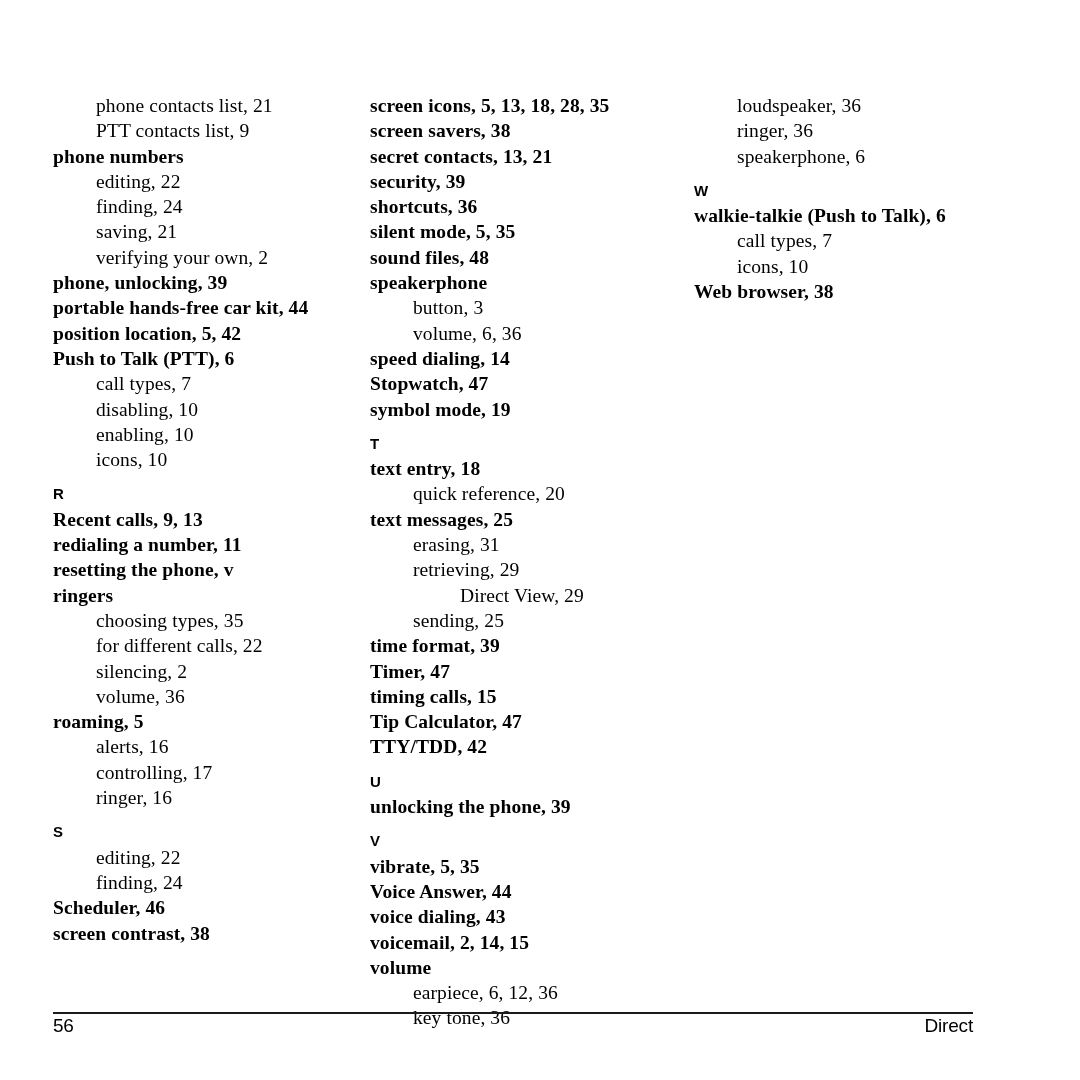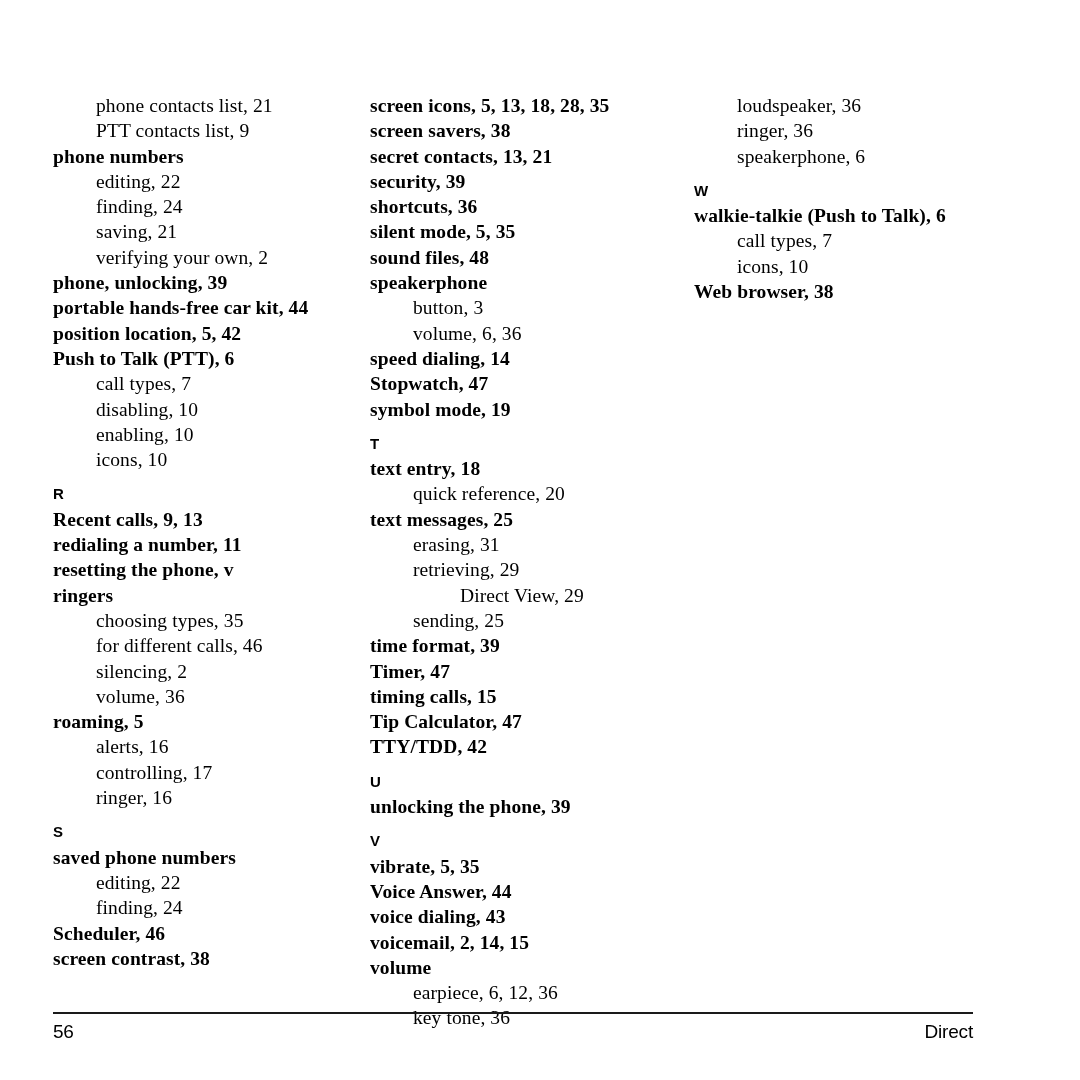--- a/index.html
+++ b/index.html
@@ -74,21 +74,21 @@
   }
   #footer-rule {
     width: 100%;
     height: 0;
     border-top: 2.5px solid #1a1a1a;
   }
   #footer-row {
     display: flex;
     justify-content: space-between;
     align-items: baseline;
-    margin-top: 7px;
+    margin-top: 1px;
     font-family: "Liberation Sans", "DejaVu Sans", sans-serif;
     font-size: 19px;
     letter-spacing: -0.2px;
   }
 </style>
 </head>
 <body>
 
 <div id="page">
 
@@ -108,29 +108,28 @@
         <div class="entry lvl-1">call types, 7</div>
         <div class="entry lvl-1">disabling, 10</div>
         <div class="entry lvl-1">enabling, 10</div>
         <div class="entry lvl-1">icons, 10</div>
         <div class="letter-heading">R</div>
         <div class="entry lvl-0">Recent calls, 9, 13</div>
         <div class="entry lvl-0">redialing a number, 11</div>
         <div class="entry lvl-0">resetting the phone, v</div>
         <div class="entry lvl-0">ringers</div>
         <div class="entry lvl-1">choosing types, 35</div>
-        <div class="entry lvl-1">for different calls, 46</div>
+        <div class="entry lvl-1">for different calls, 22</div>
         <div class="entry lvl-1">silencing, 2</div>
         <div class="entry lvl-1">volume, 36</div>
         <div class="entry lvl-0">roaming, 5</div>
         <div class="entry lvl-1">alerts, 16</div>
         <div class="entry lvl-1">controlling, 17</div>
         <div class="entry lvl-1">ringer, 16</div>
         <div class="letter-heading">S</div>
-        <div class="entry lvl-0">saved phone numbers</div>
         <div class="entry lvl-1">editing, 22</div>
         <div class="entry lvl-1">finding, 24</div>
         <div class="entry lvl-0">Scheduler, 46</div>
         <div class="entry lvl-0">screen contrast, 38</div>
       </div>
       <div class="index-column col-1">
         <div class="entry lvl-0">screen icons, 5, 13, 18, 28, 35</div>
         <div class="entry lvl-0">screen savers, 38</div>
         <div class="entry lvl-0">secret contacts, 13, 21</div>
         <div class="entry lvl-0">security, 39</div>

